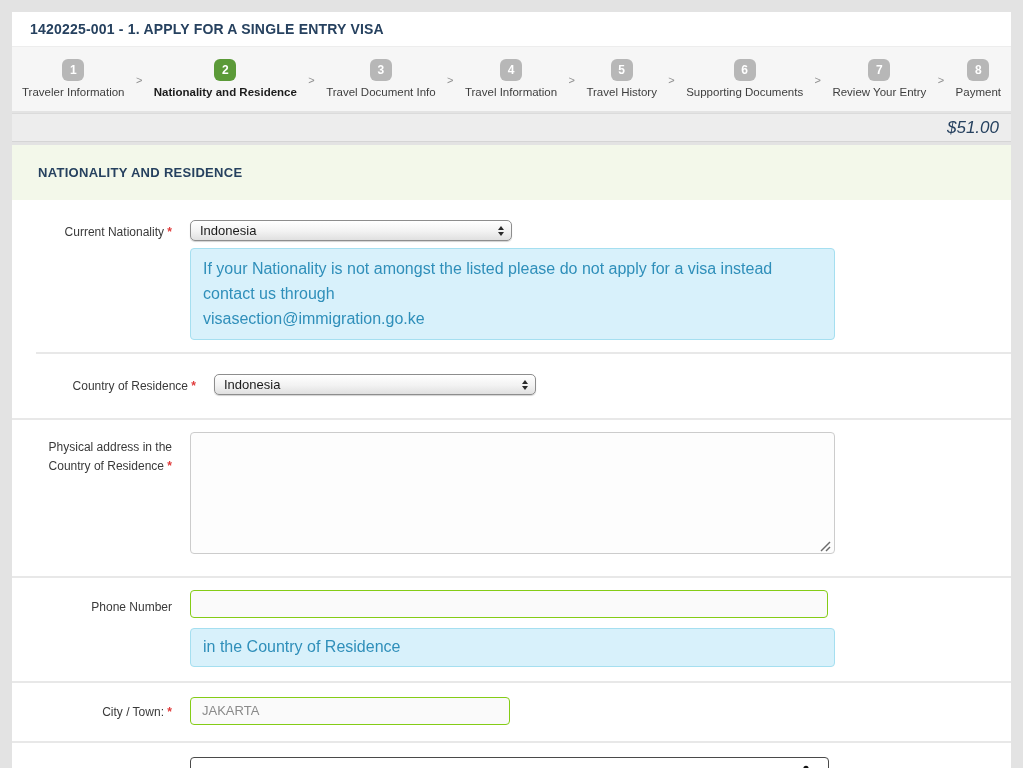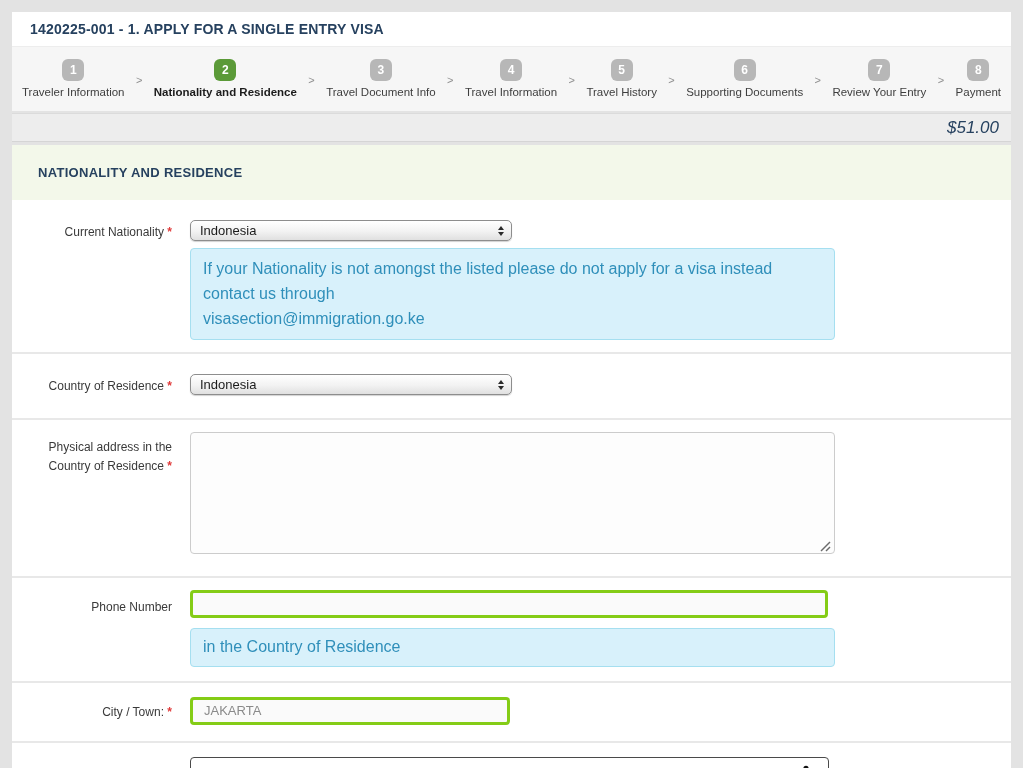--- a/index.html
+++ b/index.html
@@ -52,39 +52,39 @@
     border-bottom:4.5px solid #2a2a2a; }
   .tri-down { width:0; height:0; border-left:3.5px solid transparent; border-right:3.5px solid transparent;
     border-top:4.5px solid #2a2a2a; }
 
   
   .note { background:#d8f1fb; border:1px solid #a5dff0; border-radius:4px; color:#2f8fba;
     font-size:16px; padding:8px 12px; line-height:1.55; width:645px; }
   .note-small { padding:6px 12px; }
 
   
-  .text-input { background:#fafafa; border:3px solid #84cc16; border-radius:4px;
+  .text-input { background:#fafafa; border:1px solid #84cc16; border-radius:4px;
     height:28px; font-size:13px; color:#8a8a8a; padding:0 11px; outline:none;
     font-family:"Liberation Sans", sans-serif; }
   .textarea-wrap { position:relative; width:645px; }
   textarea.address { width:645px; height:122px; background:#fdfdfd; border:1px solid #cccccc;
     border-radius:4px; resize:none; outline:none; padding:8px 10px; font-size:13px;
     font-family:"Liberation Sans", sans-serif; color:#333; }
   .resize-handle { position:absolute; right:4px; bottom:6px; }
 
   .email-wrap { position:relative; width:639px; }
   input.email { width:639px; height:30px; background:#ffffff; border:1px solid #4a4a4a;
     border-radius:4px; outline:none; padding:0 34px 0 11px; font-size:13px; color:#333;
     font-family:"Liberation Sans", sans-serif; }
   .email-icon { position:absolute; right:8px; top:50%; transform:translateY(-50%); display:flex; align-items:center; }
 
   
   .row-nationality { padding:20px 0 12px 0; } .row-nationality .label-col { padding-top:3px; }
   .row-nationality .note { margin-top:7px; }
-  .row-residence { padding:20px 0 22px 0; } .row-residence .label-col { padding-top:3px; }
+  .row-residence { padding:20px 0 22px 0;margin-left:24px; } .row-residence .label-col { padding-top:3px; }
   .row-address { padding:12px 0 18px 0; } .row-address .label-col { padding-top:6px; }
   .row-phone { padding:12px 12px 14px 0; } .row-phone .label-col { padding-top:8px; }
   .row-phone .note { margin-top:10px; }
   .row-phone .text-input { width:638px; }
   .row-city { padding:14px 0 16px 0; } .row-city .label-col { padding-top:6px; }
   .row-city .text-input { width:320px; }
   .row-email { padding:14px 0 14px 0; } .row-email .label-col { padding-top:7px; }
   .row-email .note { margin-top:10px; }
 </style>
 </head>

